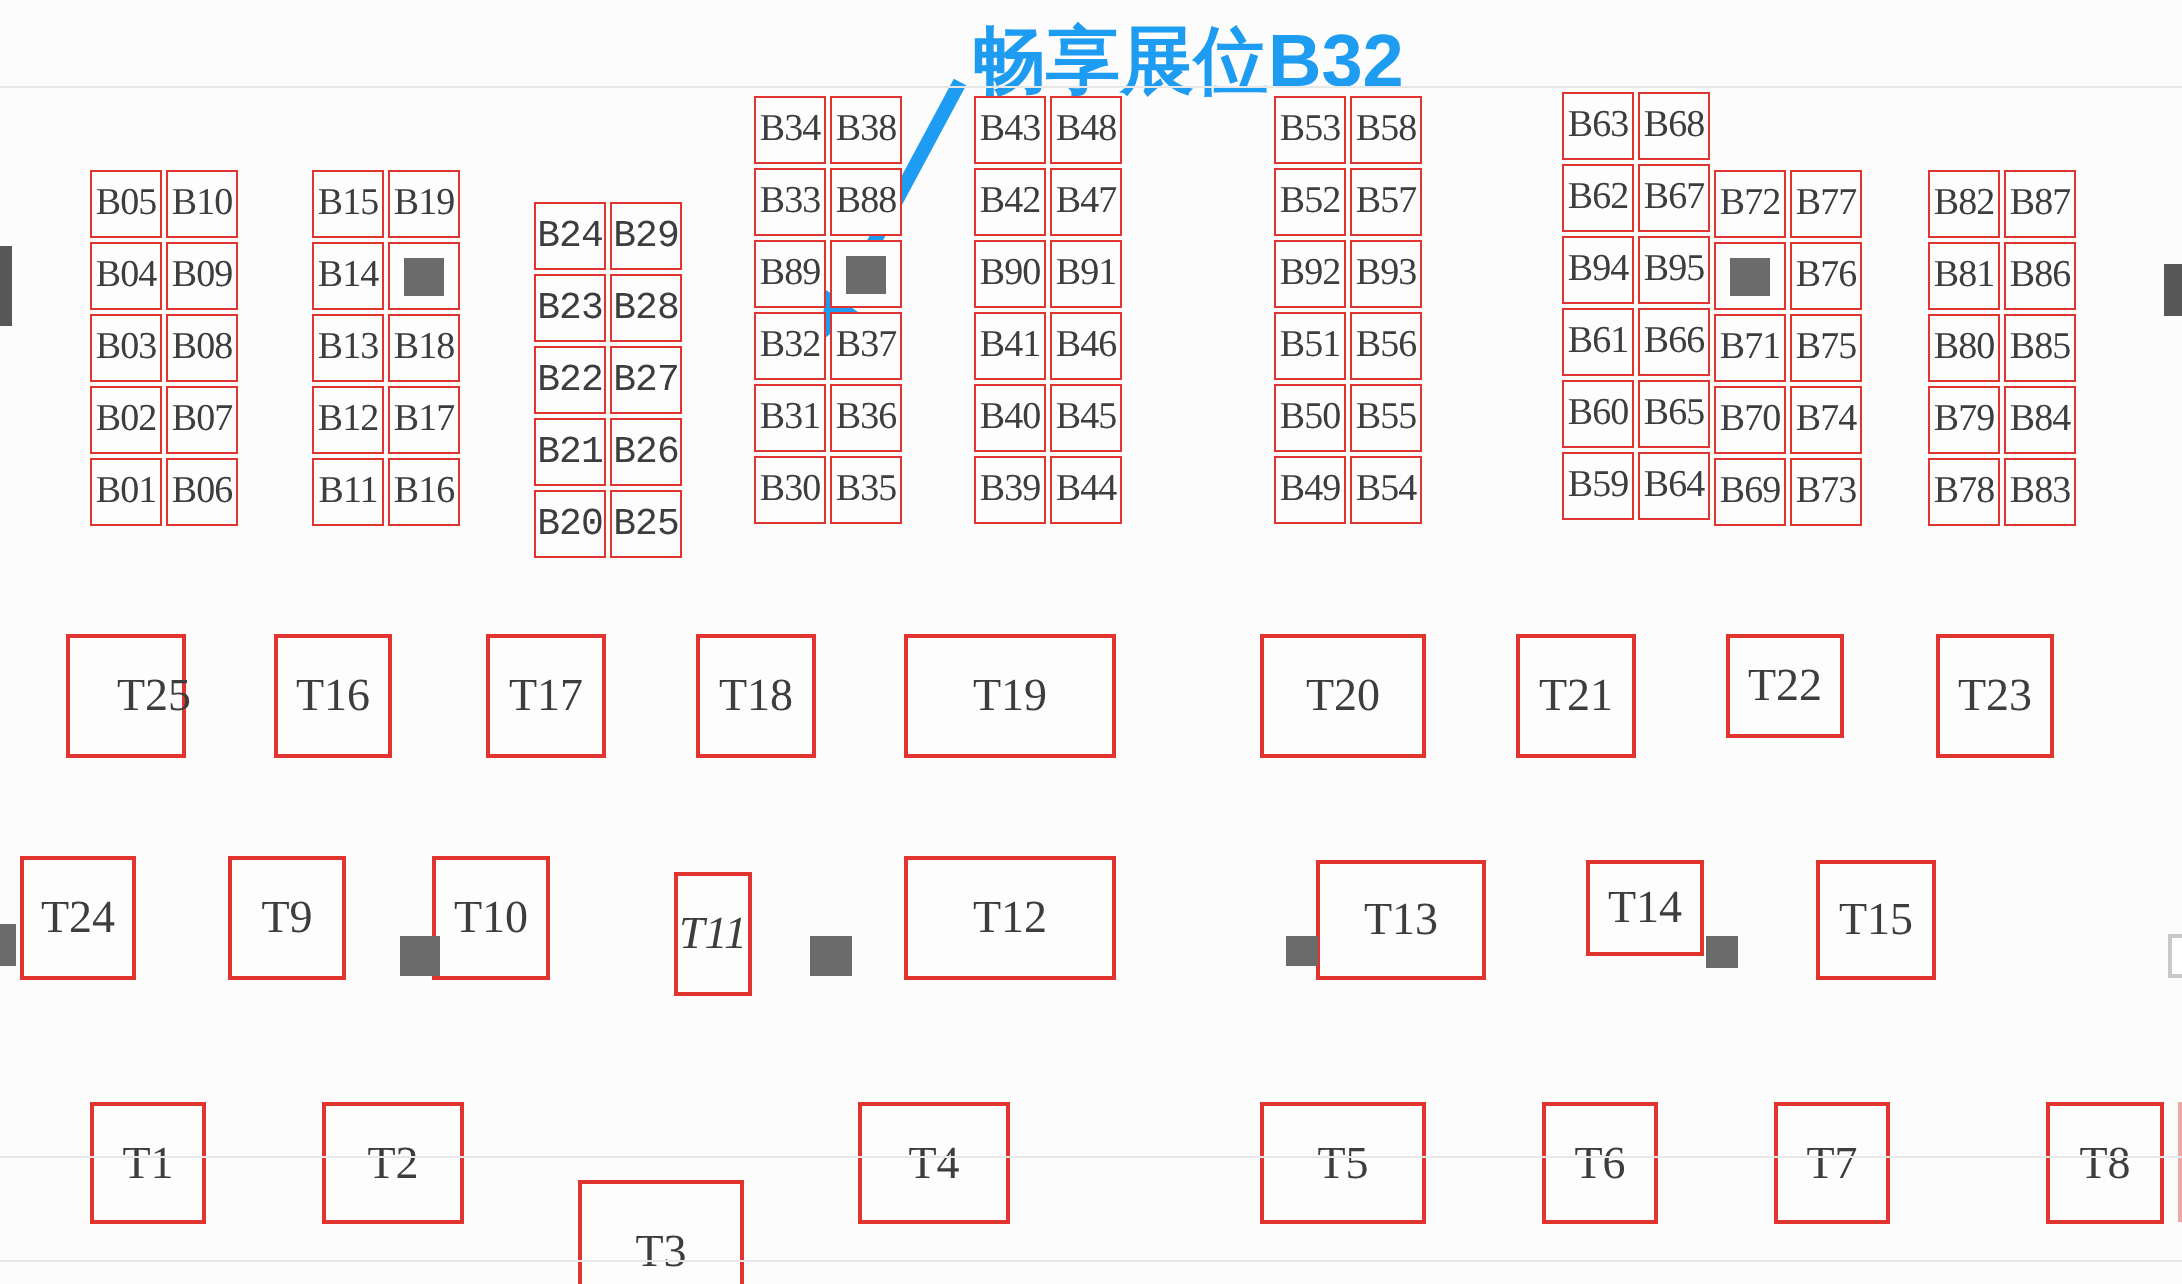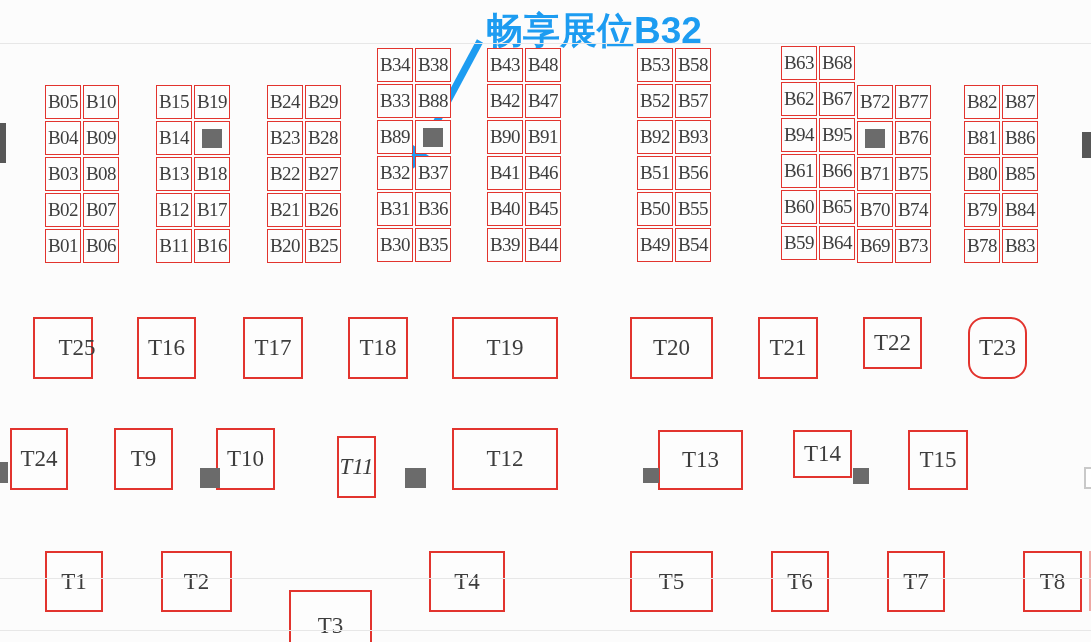--- a/index.html
+++ b/index.html
@@ -100,21 +100,21 @@
       <div class="b-cell">
         <div class="gray-block"></div>
       </div>
       <div class="b-cell">B13</div>
       <div class="b-cell">B18</div>
       <div class="b-cell">B12</div>
       <div class="b-cell">B17</div>
       <div class="b-cell">B11</div>
       <div class="b-cell">B16</div>
     </div>
-    <div class="b-group" style="left: 267px; top: 85px;">
+    <div class="b-group" style="left: 267px; top: 101px; font-family: Liberation Mono, monospace;">
       <div class="b-cell">B24</div>
       <div class="b-cell">B29</div>
       <div class="b-cell">B23</div>
       <div class="b-cell">B28</div>
       <div class="b-cell">B22</div>
       <div class="b-cell">B27</div>
       <div class="b-cell">B21</div>
       <div class="b-cell">B26</div>
       <div class="b-cell">B20</div>
       <div class="b-cell">B25</div>
@@ -204,21 +204,21 @@
       <div class="b-cell">B83</div>
     </div>
     <div class="t-booth" style="left: 33px; top: 317px; width: 60px; height: 62px; padding-left: 28px;">T25</div>
     <div class="t-booth" style="left: 137px; top: 317px; width: 59px; height: 62px;">T16</div>
     <div class="t-booth" style="left: 243px; top: 317px; width: 60px; height: 62px;">T17</div>
     <div class="t-booth" style="left: 348px; top: 317px; width: 60px; height: 62px;">T18</div>
     <div class="t-booth" style="left: 452px; top: 317px; width: 106px; height: 62px;">T19</div>
     <div class="t-booth" style="left: 630px; top: 317px; width: 83px; height: 62px;">T20</div>
     <div class="t-booth" style="left: 758px; top: 317px; width: 60px; height: 62px;">T21</div>
     <div class="t-booth" style="left: 863px; top: 317px; width: 59px; height: 52px;">T22</div>
-    <div class="t-booth" style="left: 968px; top: 317px; width: 59px; height: 62px; border-radius: 16px;">T23</div>
+    <div class="t-booth" style="left: 968px; top: 317px; width: 59px; height: 62px;">T23</div>
     <div class="t-booth" style="left: 10px; top: 428px; width: 58px; height: 62px;">T24</div>
     <div class="t-booth" style="left: 114px; top: 428px; width: 59px; height: 62px;">T9</div>
     <div class="t-booth" style="left: 216px; top: 428px; width: 59px; height: 62px;">T10</div>
     <div class="t-booth" style="left: 337px; top: 436px; width: 39px; height: 62px; font-style: italic;">T11</div>
     <div class="t-booth" style="left: 452px; top: 428px; width: 106px; height: 62px;">T12</div>
     <div class="t-booth" style="left: 658px; top: 430px; width: 85px; height: 60px;">T13</div>
     <div class="t-booth" style="left: 793px; top: 430px; width: 59px; height: 48px;">T14</div>
     <div class="t-booth" style="left: 908px; top: 430px; width: 60px; height: 60px;">T15</div>
     <div class="t-booth" style="left: 45px; top: 551px; width: 58px; height: 61px;">T1</div>
     <div class="t-booth" style="left: 161px; top: 551px; width: 71px; height: 61px;">T2</div>

